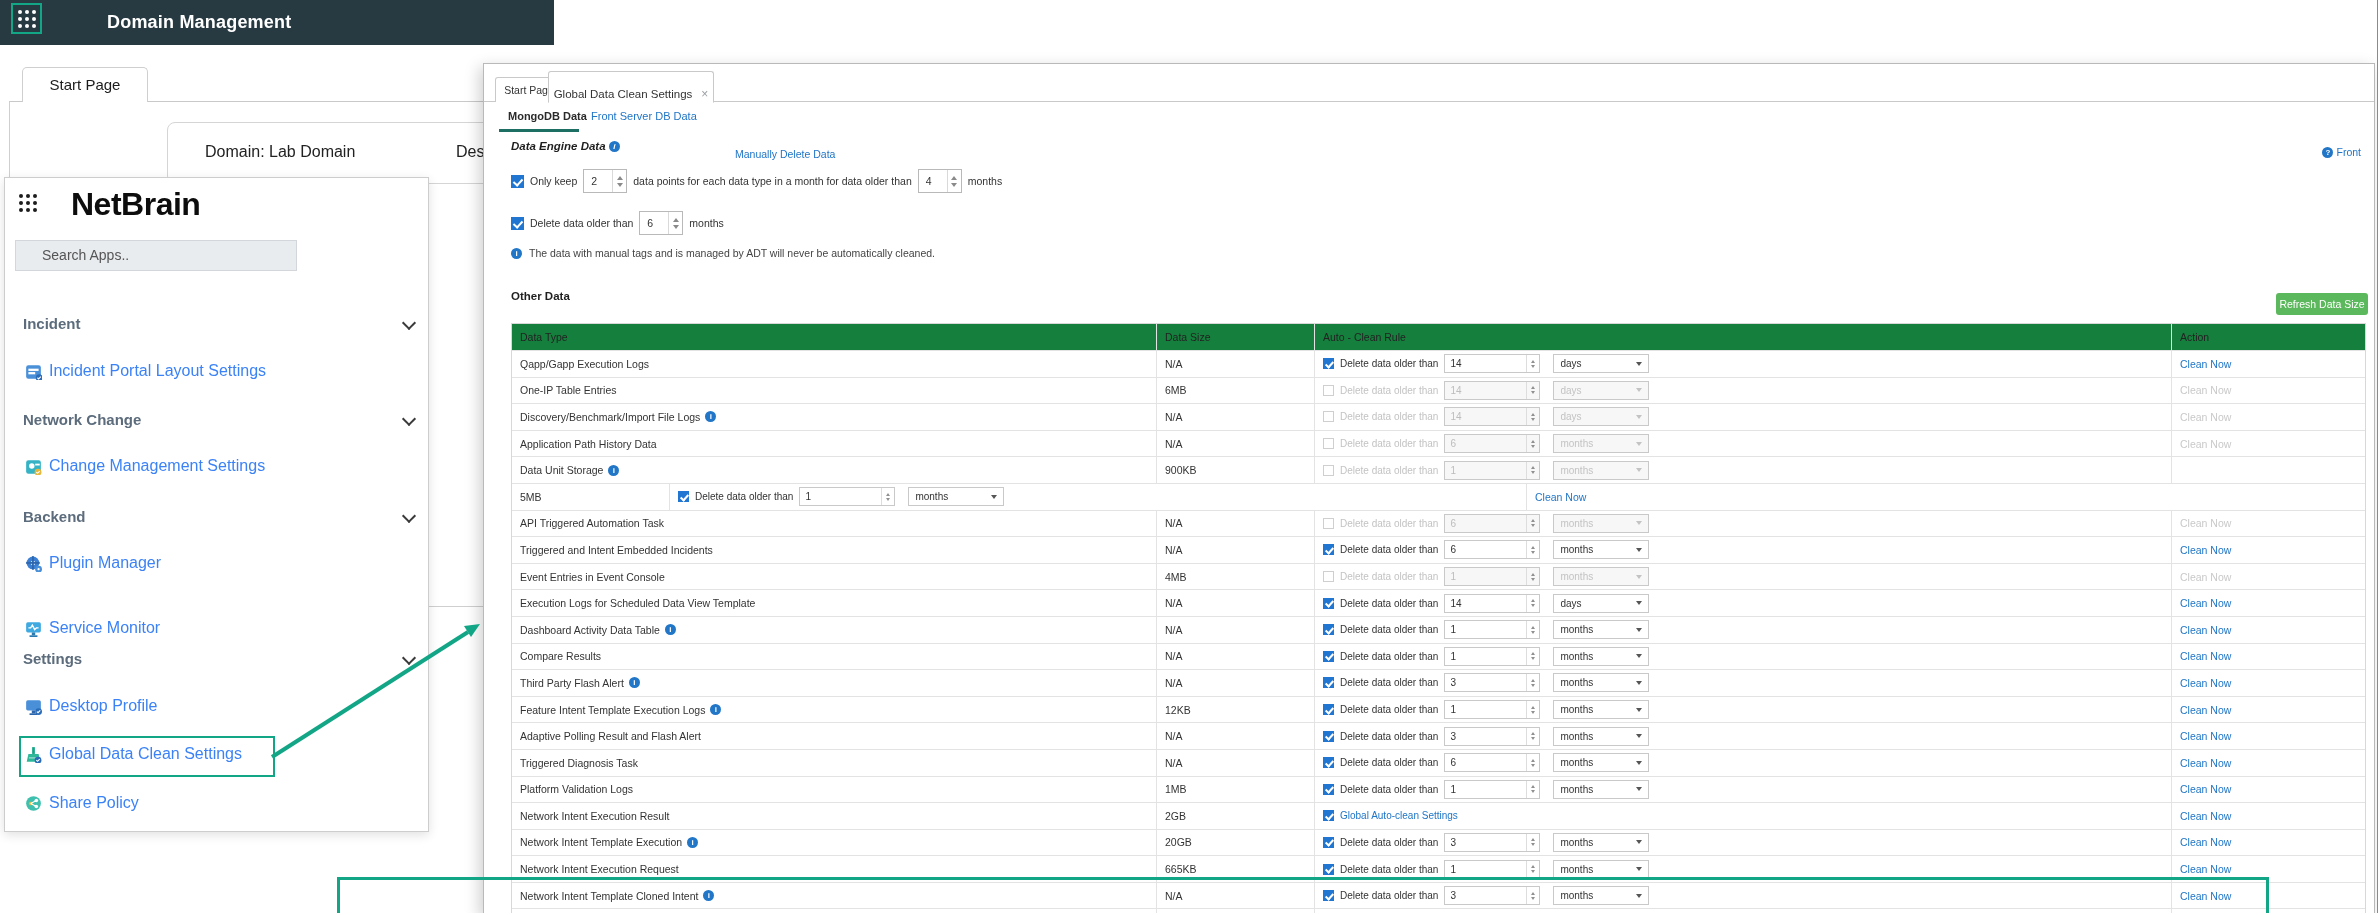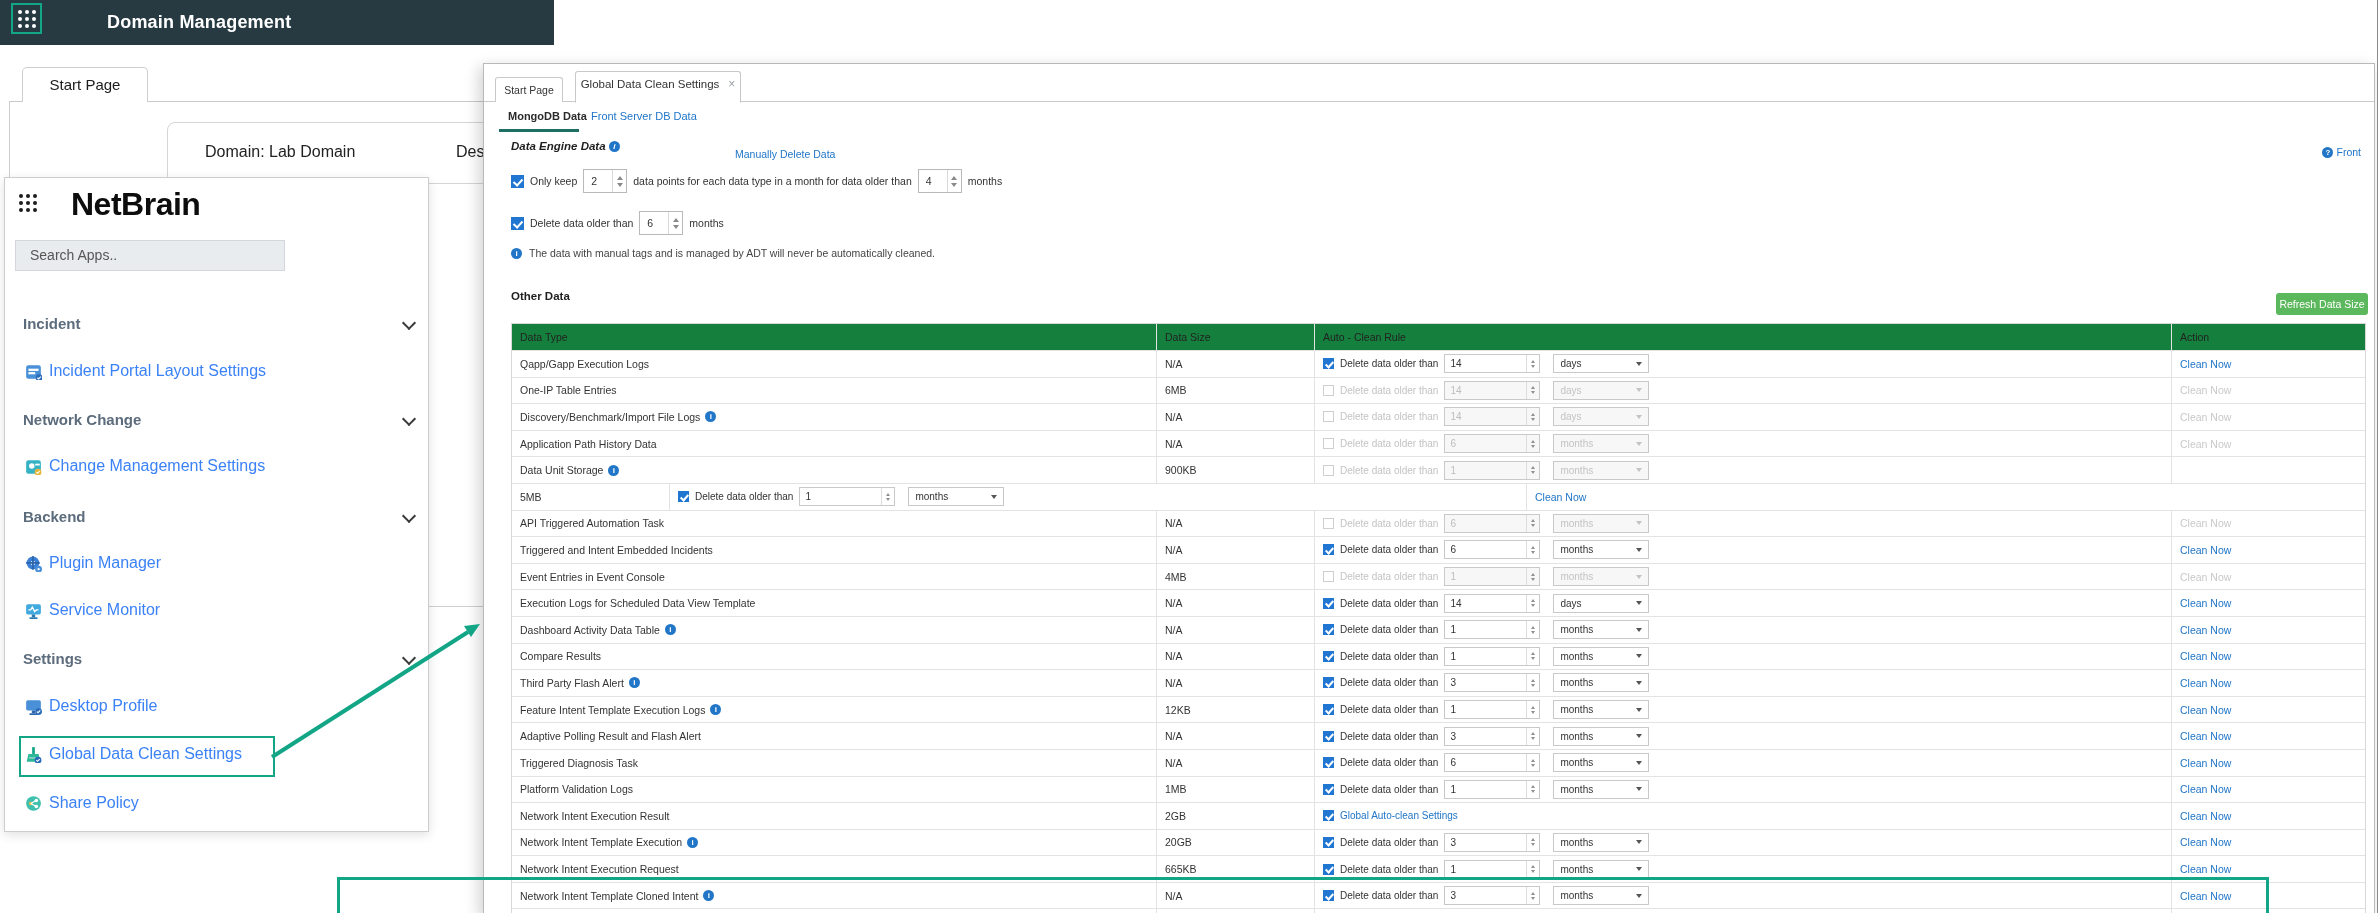--- a/index.html
+++ b/index.html
@@ -23,37 +23,37 @@
   .domain-box{position:absolute;left:167px;top:122px;width:336px;height:60px;background:#fff;
               border:1px solid #d5d5d5;border-radius:8px;font-size:16px;color:#222;}
   .domain-box .lbl{position:absolute;left:37px;top:20px;}
   .domain-box .desc{position:absolute;left:288px;top:20px;}
   
   .launcher{position:absolute;left:4px;top:177px;width:423px;height:653px;background:#fff;
             border:1px solid #cdcdcd;box-shadow:0 3px 10px rgba(0,0,0,.12);}
   .launcher .lgrid{position:absolute;left:14px;top:16px;}
   .brand{position:absolute;left:66px;top:8px;font-size:32px;font-weight:bold;color:#0d0d0d;letter-spacing:-.5px;}
   .search-box{position:absolute;left:10px;top:62px;width:254px;height:29px;background:#e9ecef;
-              border:1px solid #d3d7db;font-size:14px;color:#555;line-height:29px;padding-left:14px;}
+              border:1px solid #d3d7db;font-size:14px;color:#555;line-height:29px;padding-left:26px;}
   .menu-row{position:absolute;left:0;height:26px;display:flex;align-items:center;}
   .menu-row.hdr{left:18px;font-size:15px;font-weight:bold;color:#5c6c7c;}
   .menu-row.itm{left:20px;font-size:16px;color:#3b82f6;cursor:default;}
   .menu-row.itm .mi-icon{width:17px;height:17px;margin-right:7px;flex:0 0 auto;}
   .chev{position:absolute;left:380px;width:12px;height:12px;}
   .chev:before{content:"";position:absolute;left:1px;top:1px;width:8px;height:8px;
                border-right:2px solid #3a3a3a;border-bottom:2px solid #3a3a3a;transform:rotate(45deg);}
   .green-item-box{position:absolute;left:14px;top:558px;width:252px;height:37px;border:2px solid #12a586;}
   
   .panel{position:absolute;left:483px;top:63px;width:1890px;height:850px;background:#fff;
          border:1px solid #b9b9b9;box-shadow:-4px 4px 14px rgba(0,0,0,.18);font-size:11px;color:#333;}
   .tabbar{position:absolute;left:0;top:0;width:100%;height:38px;border-bottom:1px solid #c9c9c9;box-sizing:border-box;}
   .ptab{position:absolute;box-sizing:border-box;background:#fff;border:1px solid #c9c9c9;
         border-radius:3px 3px 0 0;text-align:center;color:#333;}
   .ptab.inactive{left:11px;top:13px;width:68px;height:25px;line-height:25px;font-size:10.5px;border-bottom:none;}
-  .ptab.active{left:91px;top:7px;width:166px;height:32px;line-height:25px;font-size:11.5px;border-bottom:1px solid #fff;z-index:2;}
+  .ptab.active{left:64px;top:7px;width:166px;height:32px;line-height:44px;font-size:11.5px;border-bottom:1px solid #fff;z-index:2;}
   .ptab .x{color:#9aa0a6;font-size:12px;margin-left:9px;}
   .subtabs{position:absolute;left:0;top:38px;width:100%;height:30px;}
   .subtab{position:absolute;top:8px;font-size:11px;}
   .subtab.active{left:24px;color:#2b2b2b;font-weight:bold;}
   .subtab.active .uline{position:absolute;left:-9px;top:19px;width:80px;height:3px;background:#1e6f63;}
   .subtab.link{left:107px;color:#2176c7;}
   .help{position:absolute;right:13px;top:82px;color:#2176c7;font-size:10.5px;display:flex;align-items:center;gap:3px;}
   .icirc{display:inline-block;width:11px;height:11px;border-radius:50%;background:#2176c7;color:#fff;
          font-size:8px;font-weight:bold;text-align:center;line-height:11px;vertical-align:1px;}
   .sec-title{position:absolute;left:27px;font-size:11.5px;font-weight:bold;color:#1f1f1f;}
@@ -186,21 +186,21 @@
           <span class="mi-icon"><svg viewBox="0 0 15 15" width="17" height="17">
               <circle cx="7" cy="7" r="5.6" fill="#3b7fd4"></circle>
               <circle cx="7" cy="7" r="2" fill="#fff"></circle>
               <rect x="6.2" y="1" width="1.6" height="12" fill="#2e66ad"></rect>
               <rect x="1" y="6.2" width="12" height="1.6" fill="#2e66ad"></rect>
               <circle cx="12" cy="12.5" r="3" fill="#4a90d9"></circle>
               <circle cx="12" cy="12.5" r="1" fill="#fff"></circle>
             </svg></span>
           <span>Plugin Manager</span>
         </div>
-        <div class="menu-row itm" style="top: 419px;">
+        <div class="menu-row itm" style="top: 437px;">
           <span class="mi-icon"><svg viewBox="0 0 15 15" width="17" height="17">
               <rect x="1" y="2" width="13" height="9" rx="1.5" fill="#3fa9e0"></rect>
               <path d="M3 7h2l1.5-2.5 2 4L10 7h2" stroke="#fff" stroke-width="1.2" fill="none"></path>
               <rect x="6" y="11" width="3" height="2.5" fill="#2b7ab0"></rect>
               <rect x="4" y="13.5" width="7" height="1.5" fill="#2b7ab0"></rect>
             </svg></span>
           <span>Service Monitor</span>
         </div>
         <div class="menu-row hdr" style="top: 467px;">
           <span>Settings</span>

